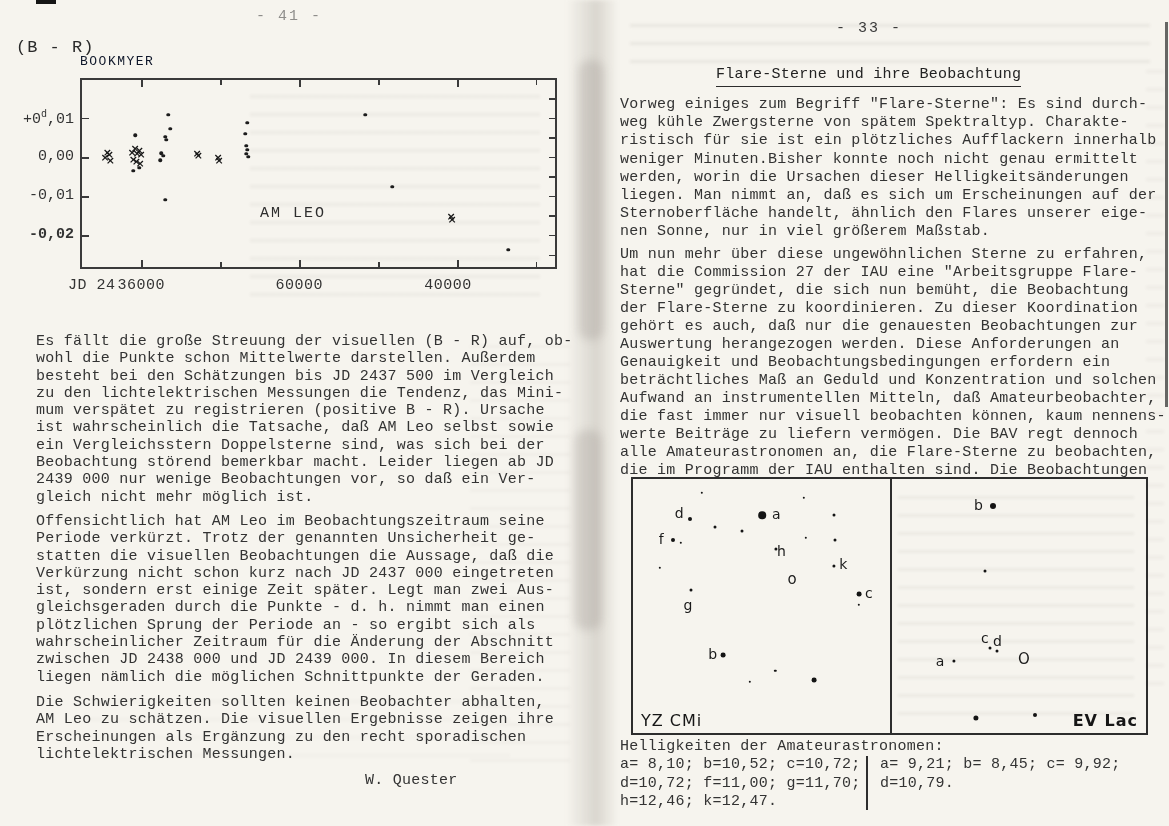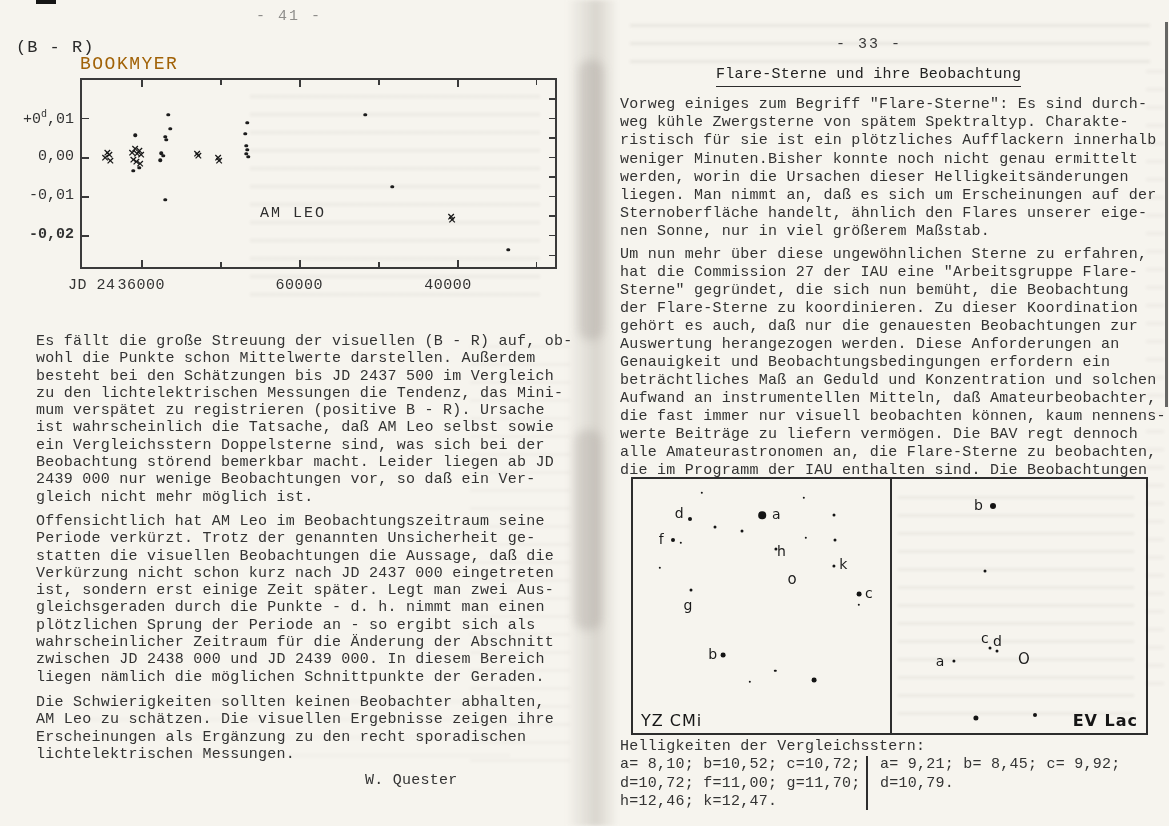--- a/index.html
+++ b/index.html
@@ -25,21 +25,21 @@
     border:2px solid #3a3a3a;position:absolute;box-sizing:content-box;
   }
   #plot-area .tick{position:absolute;background:#3a3a3a;}
   #plot-area .xtick-label{position:absolute;text-align:center;font-size:15px;color:#333;letter-spacing:.5px;}
   #plot-area .ytick-label{position:absolute;text-align:right;font-size:15px;color:#333;}
   #plot-area .ytick-label sup{font-size:10px;}
   #plot-area .xaxis-prefix{position:absolute;font-size:15px;color:#333;letter-spacing:.5px;}
   #plot-area .pt{position:absolute;width:3.5px;height:3.5px;border-radius:50%;background:#1c1c1c;transform:translate(-50%,-50%);}
   #plot-area .cross{position:absolute;font:700 11px "DejaVu Sans",sans-serif;color:#161616;transform:translate(-50%,-55%);line-height:1;}
   #chart-ylabel{font-size:17px;color:#2a2a2a;letter-spacing:1px;}
-  #chart-ylabel-sub{font-size:18px;color:#a16207;letter-spacing:1.5px;}
+  #chart-ylabel-sub{font-size:13px;color:#0f172a;letter-spacing:1.5px;}
   #chart-annotation{font-size:15px;letter-spacing:2px;color:#2e2e2e;}
   
   #figure-box{
     left:631px;top:477px;width:513px;height:254px;
     border:2px solid #2d2d2d;position:absolute;
   }
   #figure-divider{position:absolute;left:257px;top:0;width:2px;height:100%;background:#2d2d2d;}
   .star-panel{position:absolute;top:0;height:100%;}
   #star-panel-0{left:0;width:257px;}
   #star-panel-1{left:259px;width:252px;}
@@ -189,21 +189,21 @@
 zwischen JD 2438 000 und JD 2439 000. In diesem Bereich
 liegen nämlich die möglichen Schnittpunkte der Geraden.</div>
   <div class="abs typew lp-par" style="left:36px;top:694px;">Die Schwierigkeiten sollten keinen Beobachter abhalten,
 AM Leo zu schätzen. Die visuellen Ergebnisse zeigen ihre
 Erscheinungen als Ergänzung zu den recht sporadischen
 lichtelektrischen Messungen.</div>
   <div class="abs" id="lp-signature" style="left:365px;top:772px;">W. Quester</div>
 </div>
 
 <div>
-  <div class="abs pagenum" style="left:836px;top:36px;">- 33 -</div>
+  <div class="abs pagenum" style="left:836px;top:20px;">- 33 -</div>
   <div class="abs" id="rp-title" style="left:716px;top:66px;">Flare-Sterne und ihre Beobachtung</div>
 
   <div class="abs typew rp-par" style="left:620px;top:96px;">Vorweg einiges zum Begriff "Flare-Sterne": Es sind durch-
 weg kühle Zwergsterne von spätem Spektraltyp. Charakte-
 ristisch für sie ist ein plötzliches Aufflackern innerhalb
 weniger Minuten.Bisher konnte noch nicht genau ermittelt
 werden, worin die Ursachen dieser Helligkeitsänderungen
 liegen. Man nimmt an, daß es sich um Erscheinungen auf der
 Sternoberfläche handelt, ähnlich den Flares unserer eige-
 nen Sonne, nur in viel größerem Maßstab.</div>
@@ -266,20 +266,20 @@
         <div class="star" style="left: 33.2%; top: 94.1%; width: 5.2px; height: 5.2px;"></div>
         <div class="star" style="left: 56.6%; top: 92.9%; width: 4px; height: 4px;"></div>
         <div class="star-lab" style="left: 34.3%; top: 10.2%;">b</div>
         <div class="star-lab" style="left: 36.8%; top: 62.6%;">c</div>
         <div class="star-lab" style="left: 41.8%; top: 63.6%;">d</div>
         <div class="star-lab" style="left: 19.1%; top: 71.5%;">a</div>
         <div class="var-mark" style="left: 52.3%; top: 71%;">O</div>
       </div>
   </div>
 
-  <div class="abs cap" style="left:620px;top:738px;">Helligkeiten der Vergleichsstern:</div>
+  <div class="abs cap" style="left:620px;top:738px;">Helligkeiten der Amateurastronomen:</div>
   <div class="abs cap" style="left:620px;top:756px;">a= 8,10; b=10,52; c=10,72;
 d=10,72; f=11,00; g=11,70;
 h=12,46; k=12,47.</div>
   <div class="abs cap" style="left:880px;top:756px;">a= 9,21; b= 8,45; c= 9,92;
 d=10,79.</div>
   <div class="abs" id="cap-divider"></div>
 </div>
 
 </body></html>

